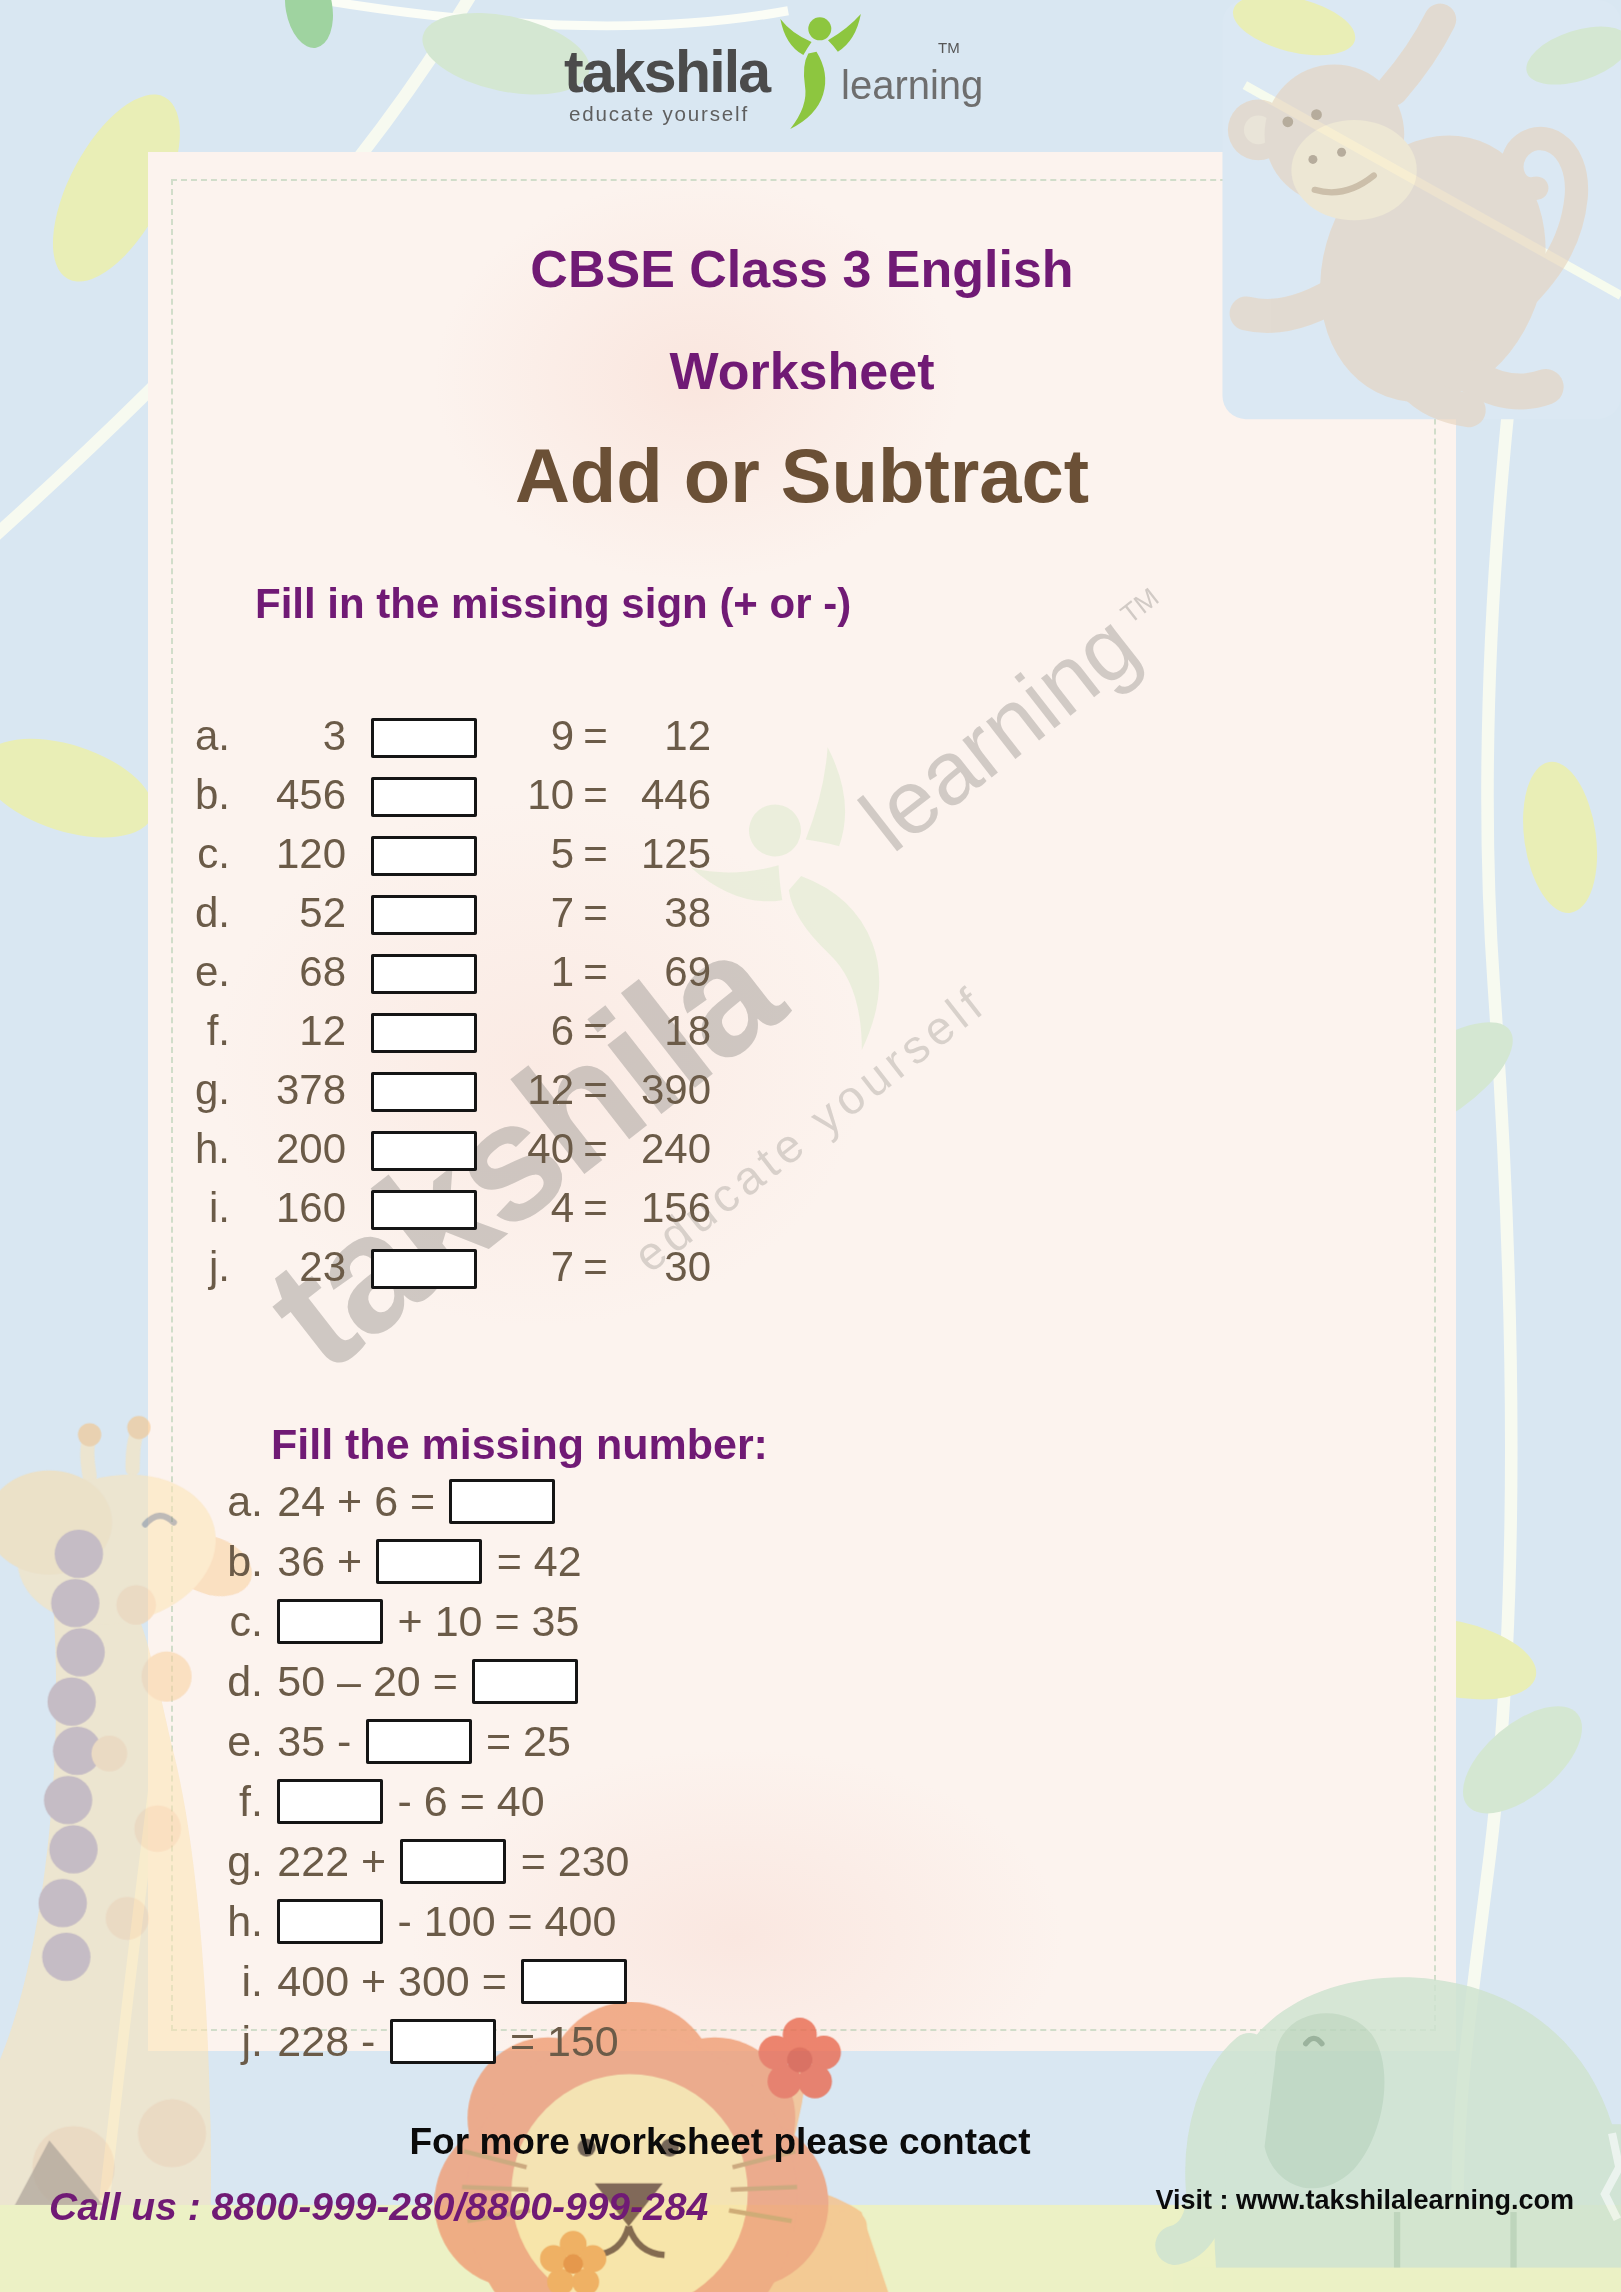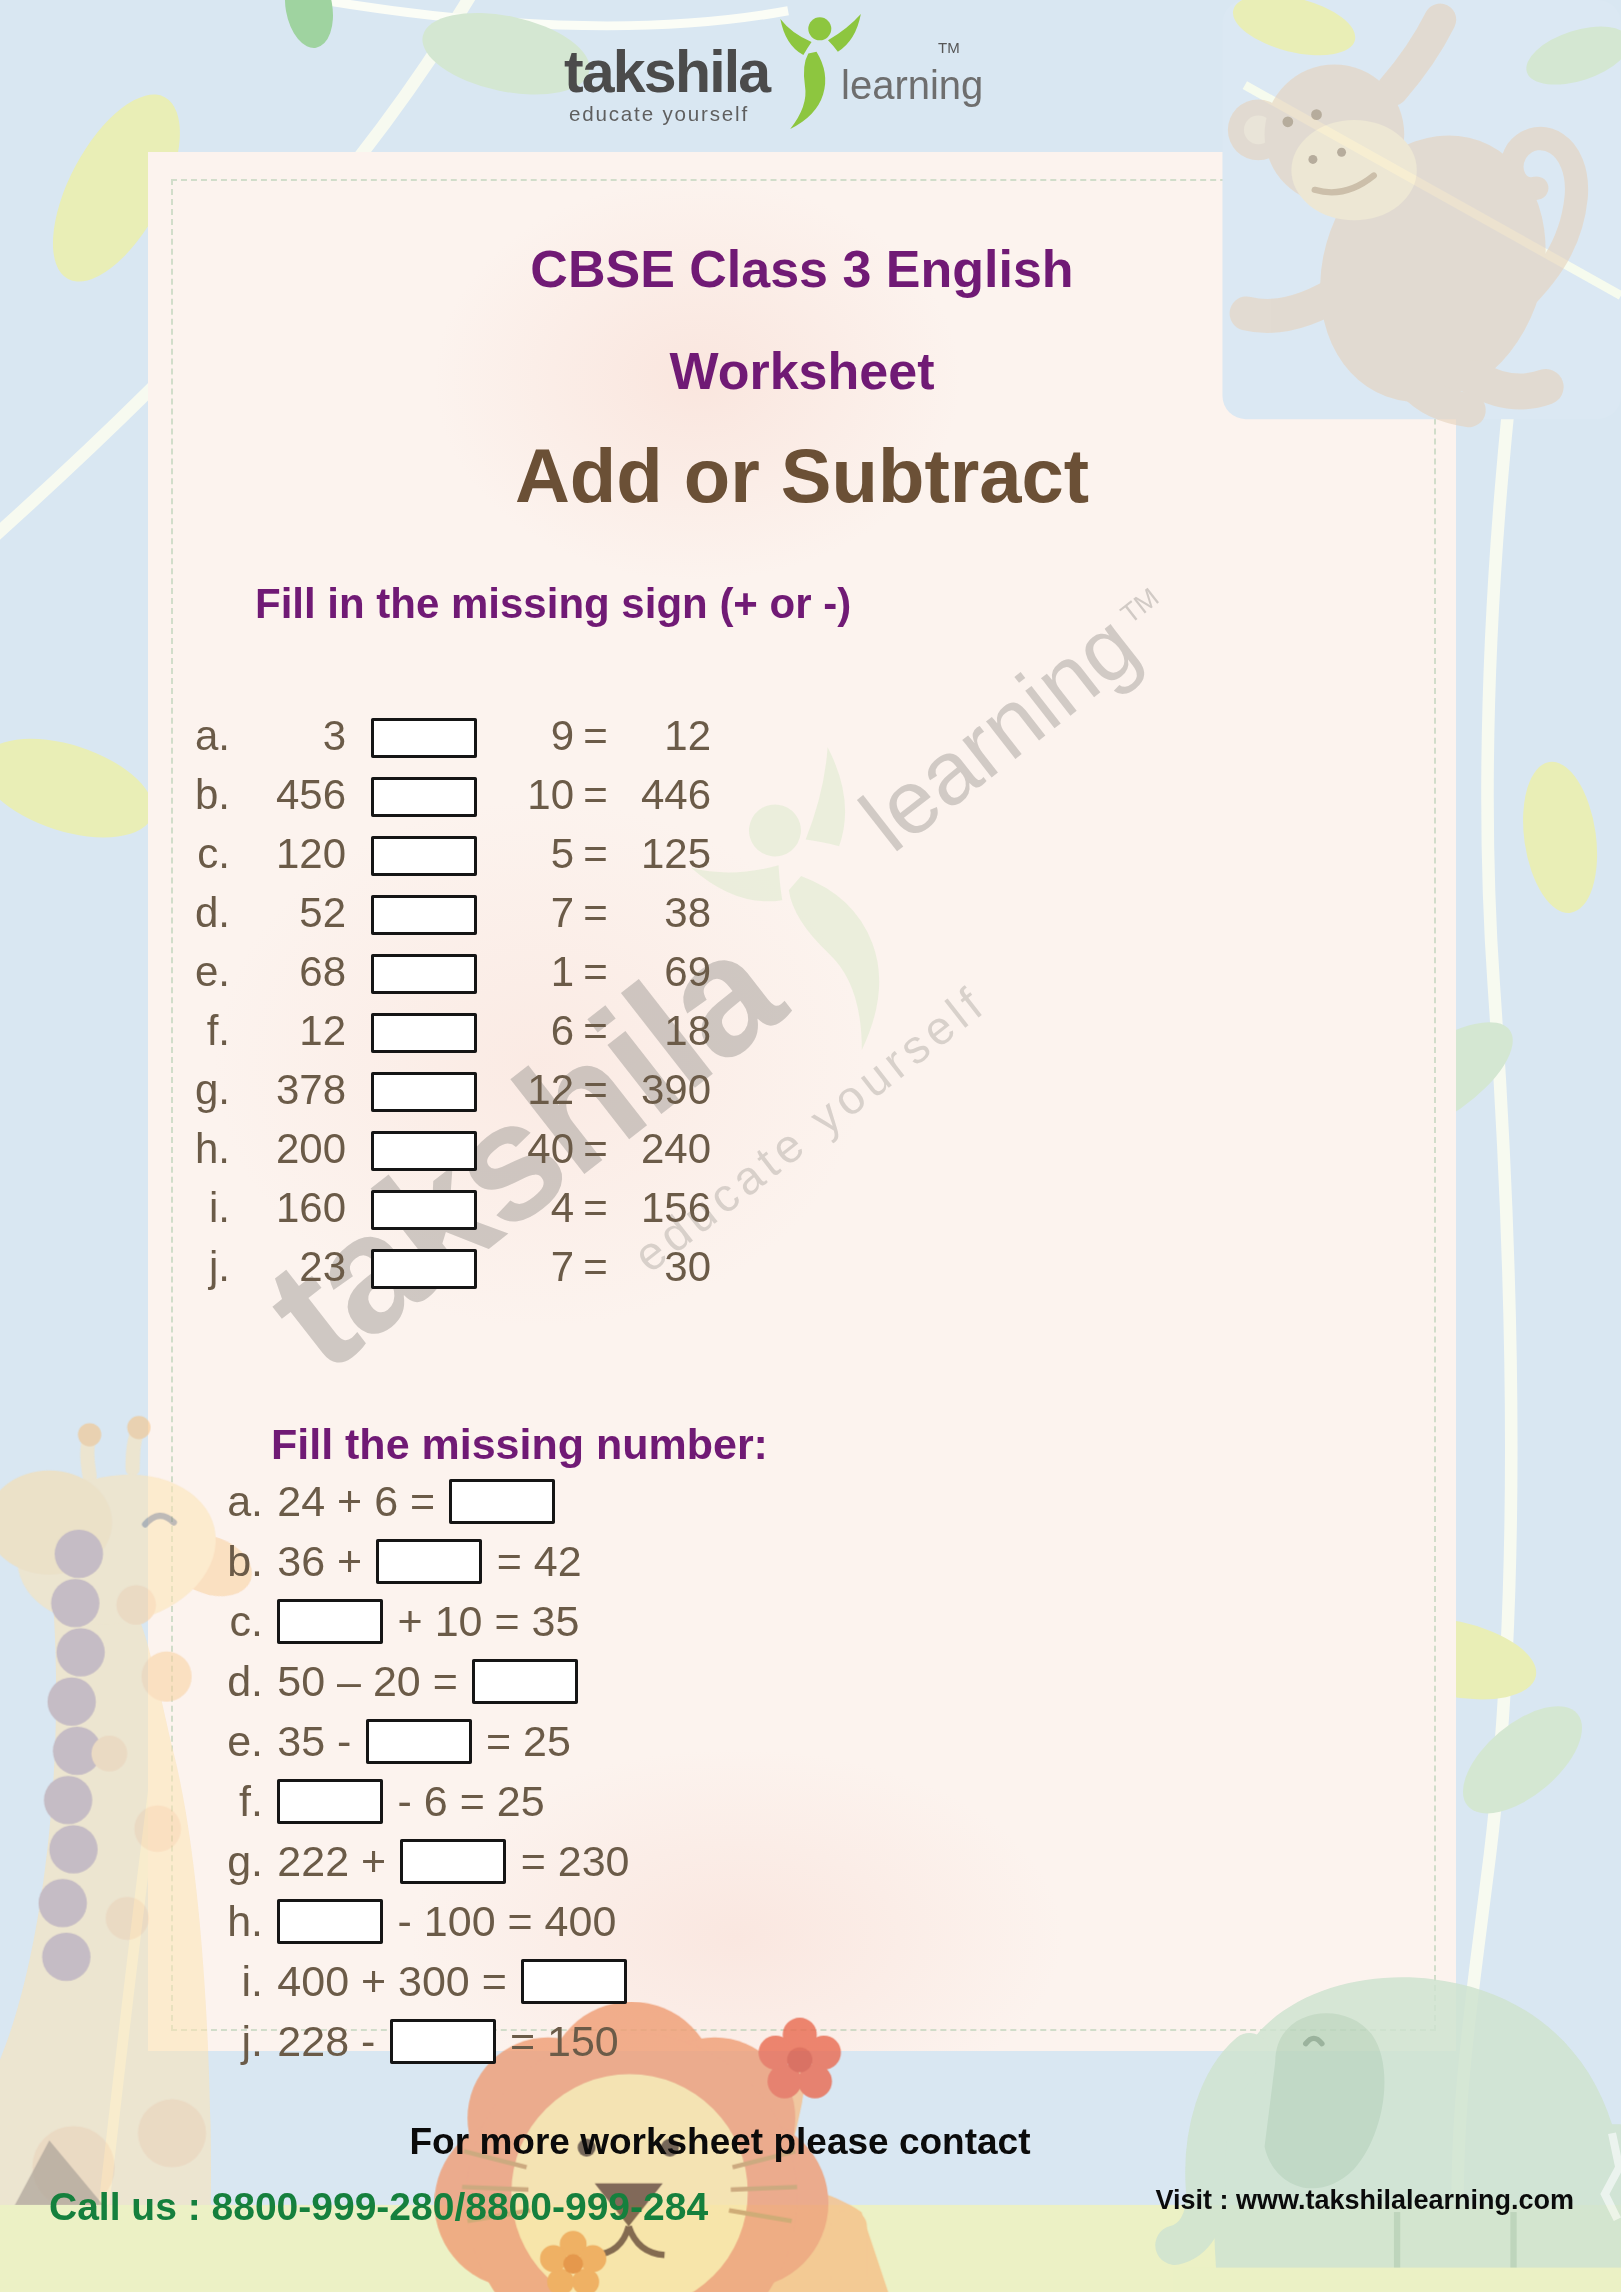--- a/index.html
+++ b/index.html
@@ -60,21 +60,21 @@
          border:3.6px solid #151515;border-radius:1.8px;vertical-align:middle;}
 
   #num-list{position:absolute;left:206px;top:1471px;}
   .row2{display:flex;align-items:center;height:60px;gap:14.3px;font-size:43px;color:#6b5b48;}
   .row2 .lbl2{width:57px;text-align:right;flex:0 0 auto;}
   .blank2{width:100px;height:39px;}
 
   
   #footer-contact{position:absolute;left:0;top:2121px;width:1440px;text-align:center;
                   font-size:37px;font-weight:bold;color:#0b0b0b;z-index:3;}
-  #footer-call{position:absolute;left:49px;top:2185px;font-size:39px;font-weight:bold;color:#15803d;z-index:3;}
+  #footer-call{position:absolute;left:49px;top:2185px;font-size:39px;font-weight:bold;color:#701a75;z-index:3;font-style:italic;}
   #footer-visit{position:absolute;right:47px;top:2185px;font-size:27px;font-weight:bold;color:#0b0b0b;z-index:3;}
 </style>
 </head>
 <body>
 
 <div id="page">
 
   <svg id="bg-decor" viewBox="0 0 1810 2560">
     <g>
       <path d="M-30,620 C240,380 420,180 540,-30" stroke="#f7faf0" stroke-width="14" fill="none"></path>
@@ -367,21 +367,21 @@
         </div>
         <div class="row2">
           <span class="lbl2">e.</span>
           <span class="seg">35 -</span>
           <span class="blank blank2"></span>
           <span class="seg">= 25</span>
         </div>
         <div class="row2">
           <span class="lbl2">f.</span>
           <span class="blank blank2"></span>
-          <span class="seg">- 6 = 25</span>
+          <span class="seg">- 6 = 40</span>
         </div>
         <div class="row2">
           <span class="lbl2">g.</span>
           <span class="seg">222 +</span>
           <span class="blank blank2"></span>
           <span class="seg">= 230</span>
         </div>
         <div class="row2">
           <span class="lbl2">h.</span>
           <span class="blank blank2"></span>

